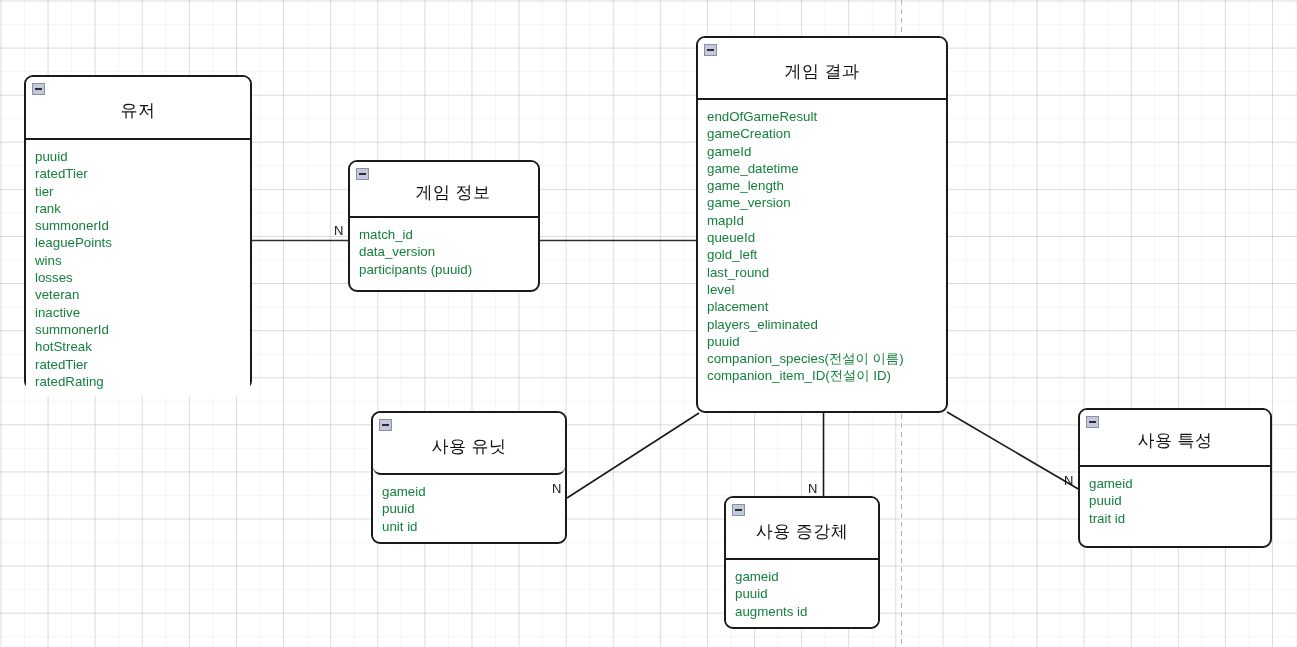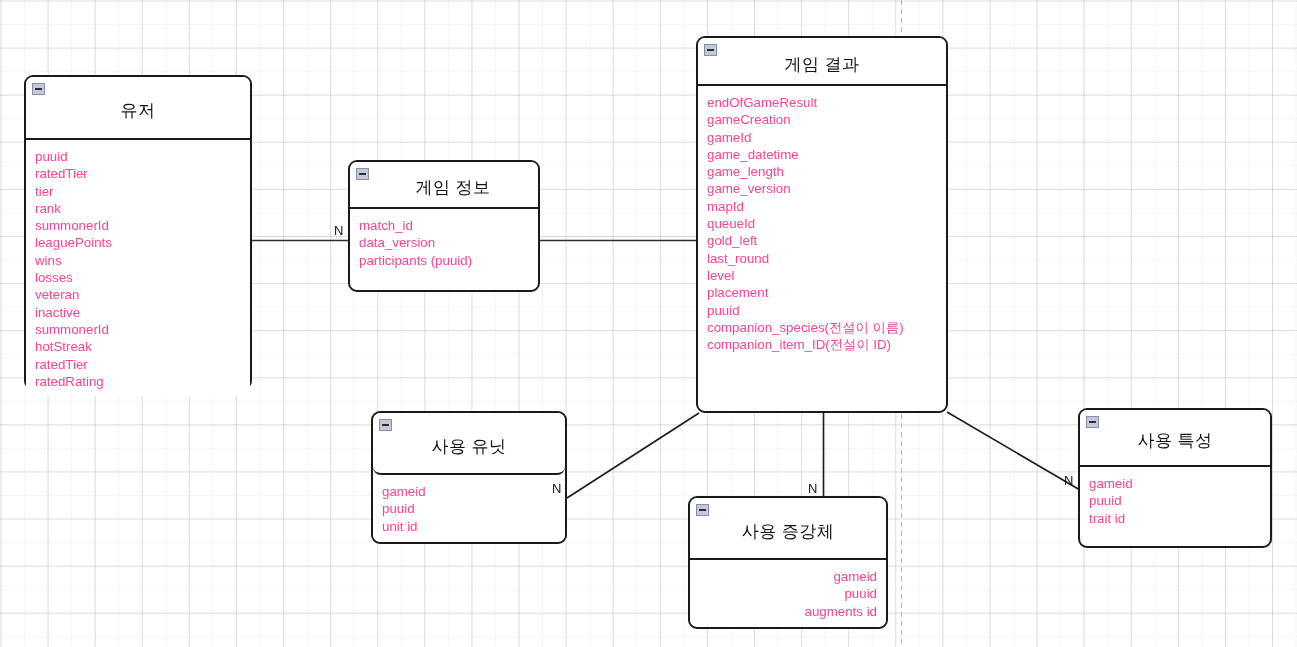--- a/index.html
+++ b/index.html
@@ -85,21 +85,21 @@
     background: #2d2d32;
   }
   .entity-body {
     padding: 8px 9px 6px 9px;
     background: #ffffff;
     border-radius: 0 0 7px 7px;
   }
   .attr {
     font-size: 13.3px;
     line-height: 17.3px;
-    color: #ec4899;
+    color: #15803d;
     white-space: nowrap;
   }
   .card-label {
     position: absolute;
     font-size: 13px;
     color: #151515;
     z-index: 4;
     line-height: 1;
   }
 </style>
@@ -139,74 +139,75 @@
       <div class="attr">veteran</div>
       <div class="attr">inactive</div>
       <div class="attr">summonerId</div>
       <div class="attr">hotStreak</div>
       <div class="attr">ratedTier</div>
       <div class="attr">ratedRating</div>
     </div>
   </div>
 
   <div class="entity" style="left:348px; top:160px; width:192px; height:132px;">
-    <div class="entity-header" style="height:47px;padding-left:18px;">
+    <div class="entity-header" style="height:56px;padding-left:18px;">
       <span class="collapse-icon">
           <i></i>
         </span>
       <span class="entity-title">게임 정보</span>
     </div>
     <div class="entity-body">
       <div class="attr">match_id</div>
       <div class="attr">data_version</div>
       <div class="attr">participants (puuid)</div>
     </div>
   </div>
 
   <div class="entity" style="left:696px; top:36px; width:252px; height:377px;">
-    <div class="entity-header" style="height:48px;">
+    <div class="entity-header" style="height:62px;">
       <span class="collapse-icon">
           <i></i>
         </span>
       <span class="entity-title">게임 결과</span>
     </div>
     <div class="entity-body">
       <div class="attr">endOfGameResult</div>
       <div class="attr">gameCreation</div>
       <div class="attr">gameId</div>
       <div class="attr">game_datetime</div>
       <div class="attr">game_length</div>
       <div class="attr">game_version</div>
       <div class="attr">mapId</div>
       <div class="attr">queueId</div>
       <div class="attr">gold_left</div>
       <div class="attr">last_round</div>
       <div class="attr">level</div>
       <div class="attr">placement</div>
+      <div class="attr">players_eliminated</div>
       <div class="attr">puuid</div>
       <div class="attr">companion_species(전설이 이름)</div>
       <div class="attr">companion_item_ID(전설이 ID)</div>
     </div>
   </div>
 
   <div class="entity" style="left:371px; top:411px; width:196px; height:133px;">
     <div class="entity-header" style="height:62px;border-radius:8px;">
       <span class="collapse-icon">
           <i></i>
         </span>
       <span class="entity-title">사용 유닛</span>
     </div>
     <div class="entity-body">
       <div class="attr">gameid</div>
       <div class="attr">puuid</div>
       <div class="attr">unit id</div>
     </div>
   </div>
 
-  <div class="entity" style="left:688px; top:496px; width:200px; height:133px;text-align:right;">
+  <div class="entity" style="left:724px; top:496px; width:156px; height:133px;">
     <div class="entity-header" style="height:62px;">
       <span class="collapse-icon">
           <i></i>
         </span>
       <span class="entity-title">사용 증강체</span>
     </div>
     <div class="entity-body">
       <div class="attr">gameid</div>
       <div class="attr">puuid</div>
       <div class="attr">augments id</div>

